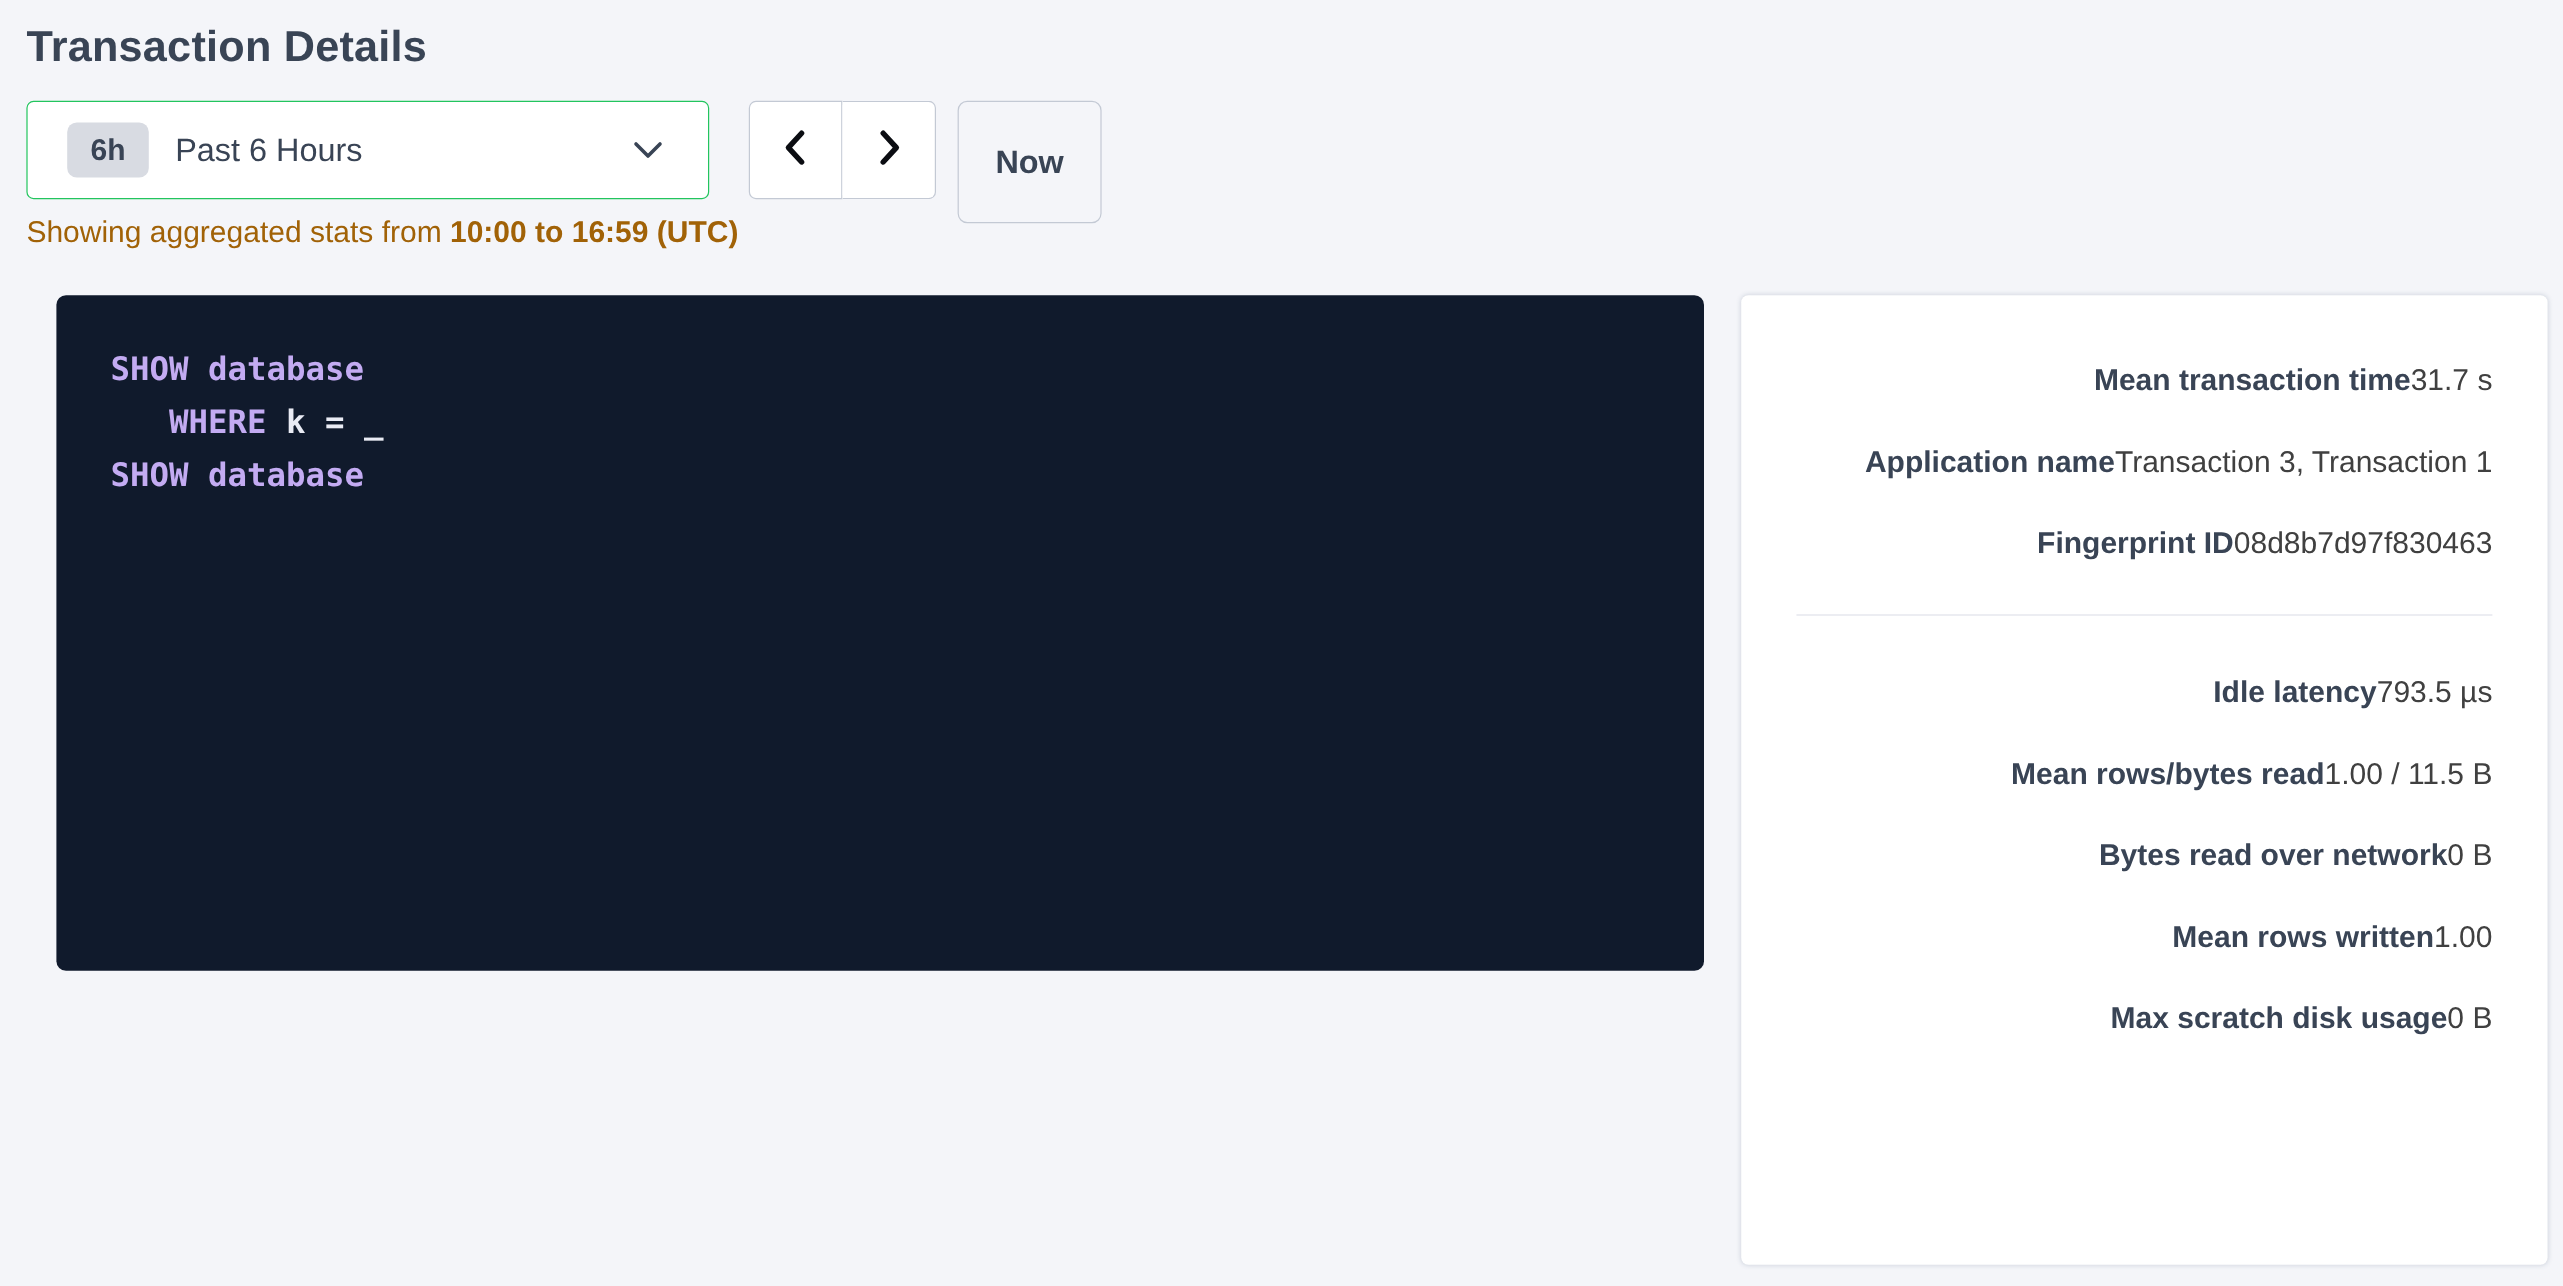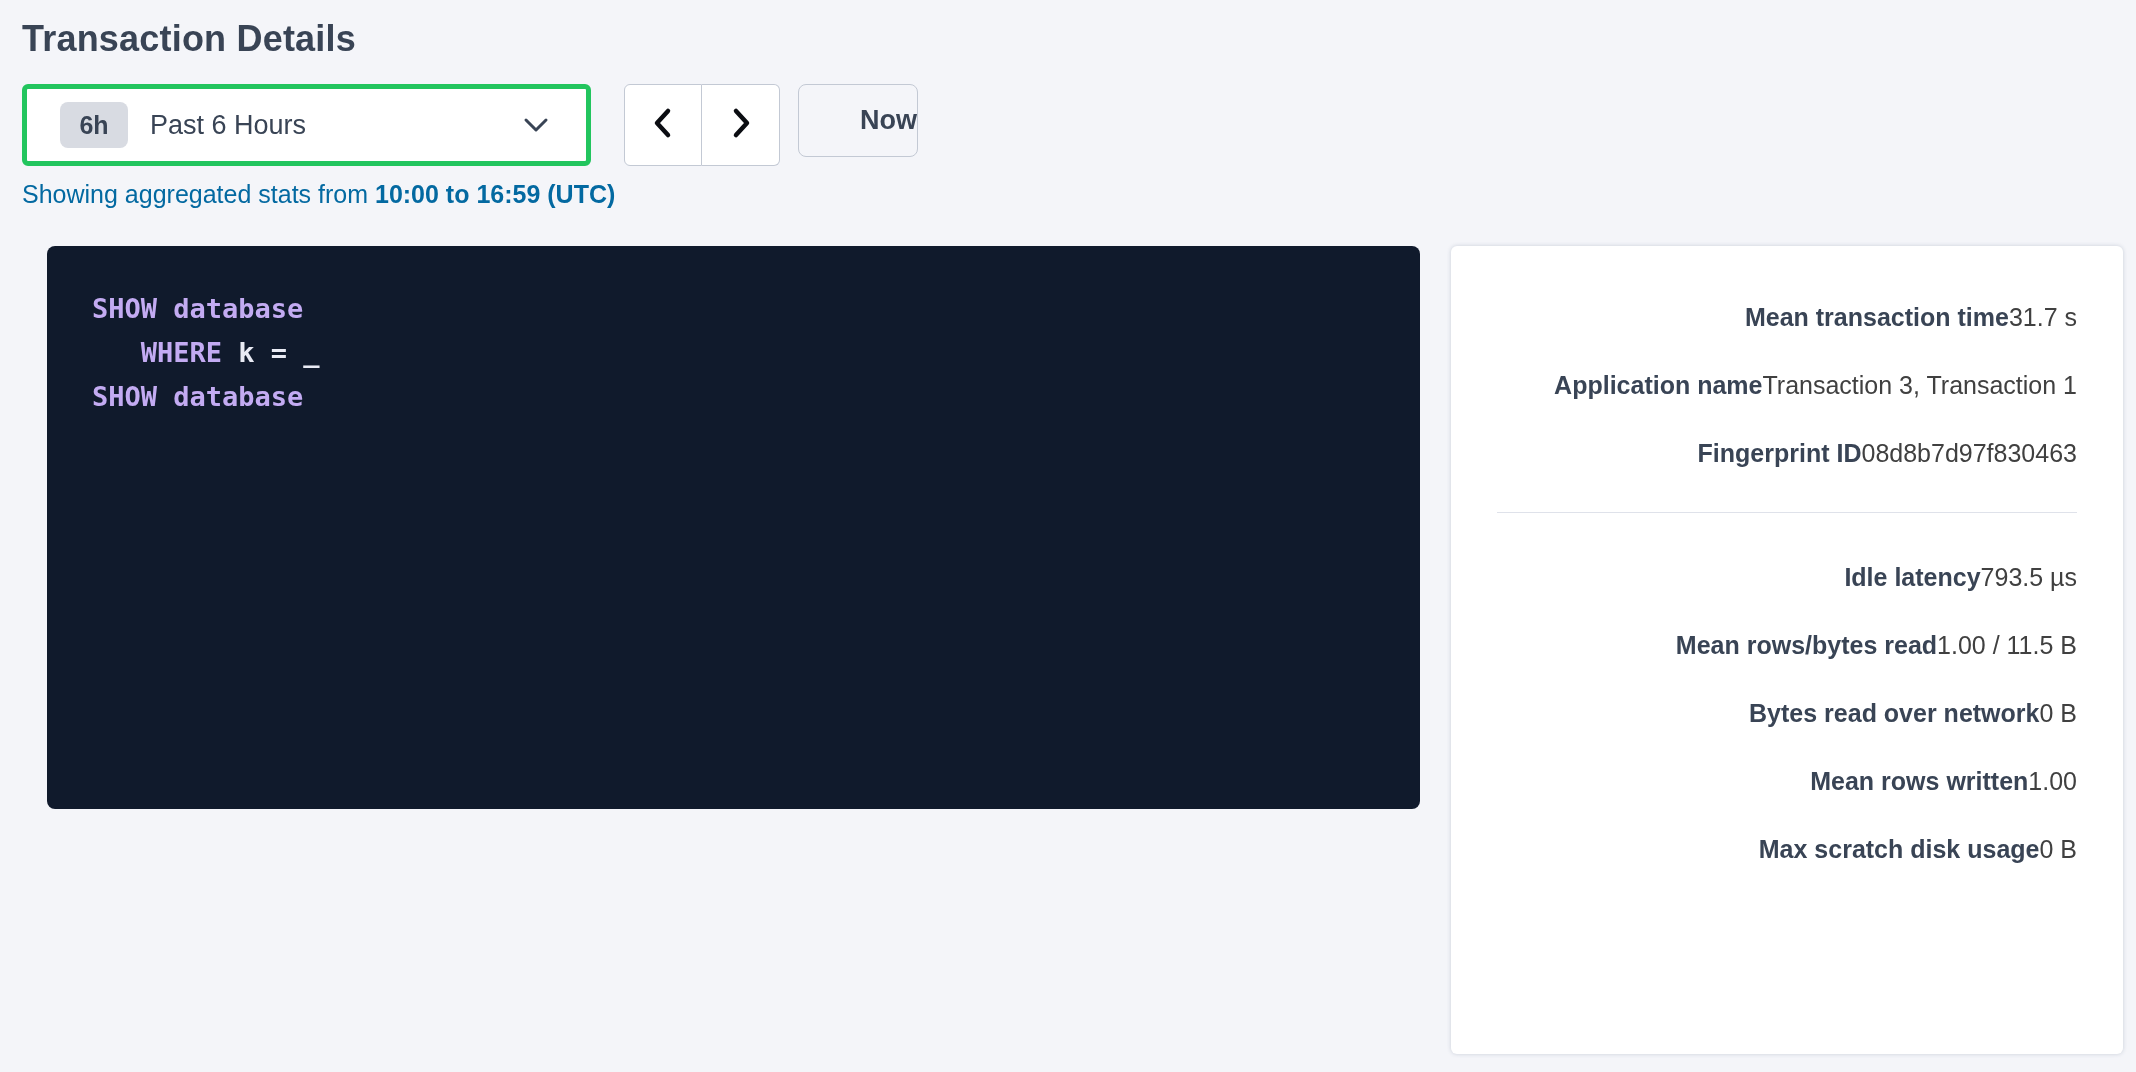--- a/index.html
+++ b/index.html
@@ -19,21 +19,21 @@
     letter-spacing:0.2px;
     margin-bottom:24px;
   }
 
   
   .controls { display:flex; align-items:stretch; height:82px; margin-bottom:14px; }
 
   .time-select {
     width:569px; height:82px;
     background:#ffffff;
-    border:5px solid #22c55e;
+    border:1px solid #22c55e;
     border-radius:6px;
     display:flex; align-items:center;
     padding:0 36px 0 33px;
     cursor:pointer;
   }
   .range-badge {
     width:68px; height:46px;
     background:#d8dbe2;
     border-radius:8px;
     display:flex; align-items:center; justify-content:center;
@@ -49,31 +49,30 @@
     background:#ffffff;
     border:1px solid #c3c9d4;
     display:flex; align-items:center; justify-content:center;
     cursor:pointer;
   }
   .pager-btn.prev { border-radius:6px 0 0 6px; }
   .pager-btn.next { border-radius:0 6px 6px 0; border-left:none; }
 
   .now-btn {
     margin-left:18px;
-    width:120px; height:73px;
+    width:120px; height:102px;
     background:transparent;
     border:1px solid #c3c9d4;
     border-radius:8px;
     font-family:"Liberation Sans", sans-serif;
     font-size:27px; font-weight:700; color:#394455;
     cursor:pointer;
-    text-align:right;
-  }
-
-  .stats-line { font-size:25px; color:#0369a1; margin-bottom:37px; }
+  }
+
+  .stats-line { font-size:25px; color:#a16207; margin-bottom:37px; }
   .stats-line b { font-weight:700; }
 
   
   .main { display:flex; gap:31px;padding-left:25px; }
 
   .sql-box {
     width:1390px; height:563px;
     background:#101a2c;
     border-radius:8px;
     padding:41px 30px 0 45px;

